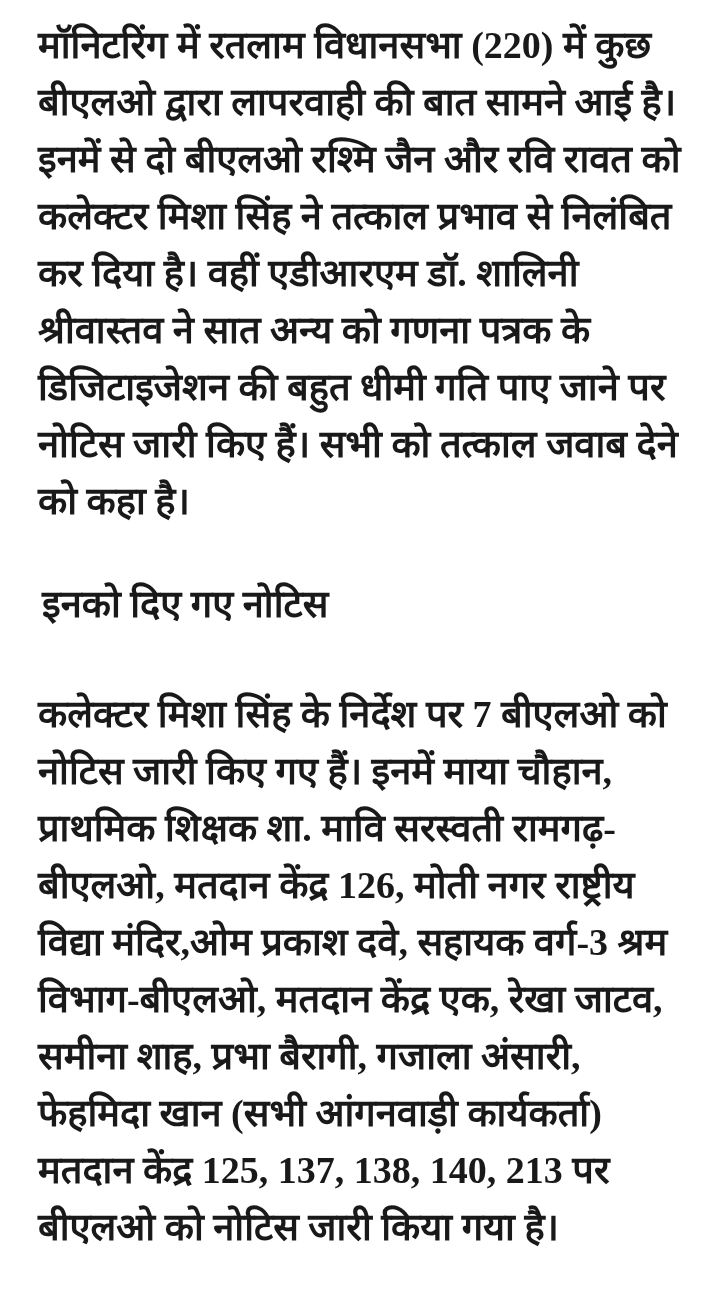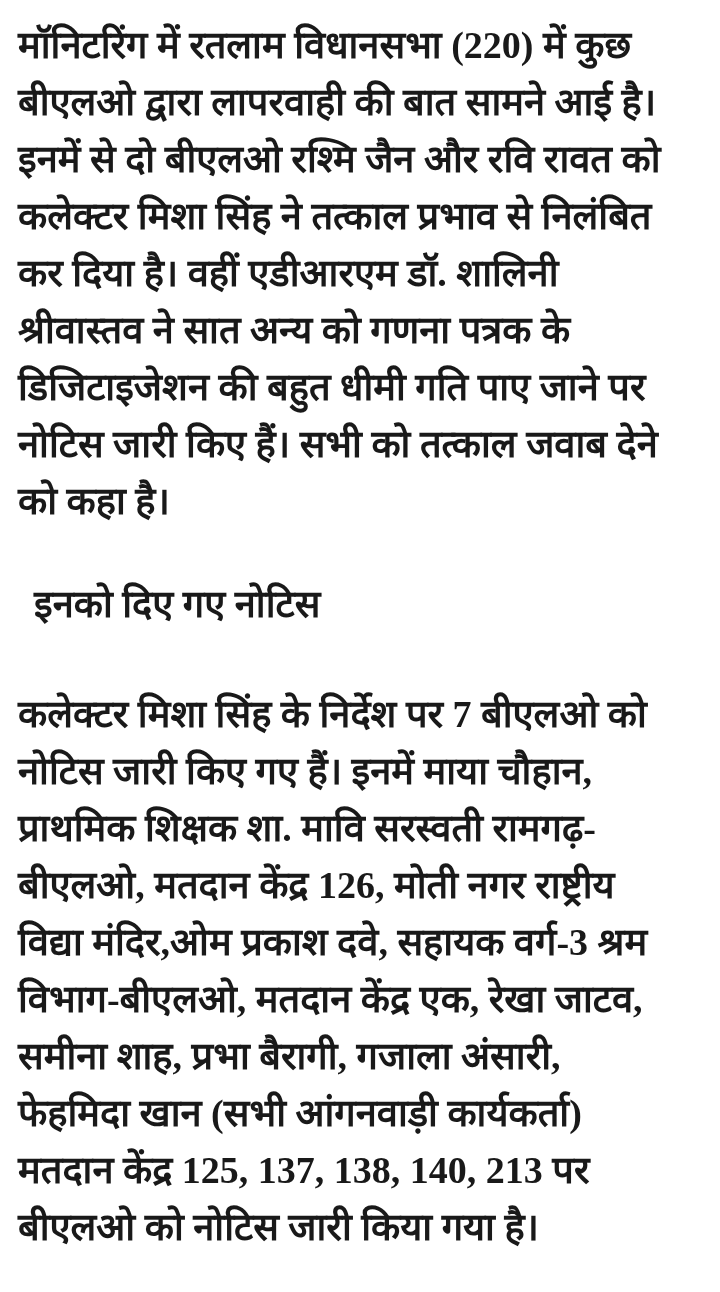--- a/index.html
+++ b/index.html
@@ -9,37 +9,37 @@
   }
   body {
     width: 720px;
     height: 1292px;
     overflow: hidden;
     font-family: "Liberation Serif", "DejaVu Serif", serif;
   }
   .article {
     box-sizing: border-box;
     width: 720px;
-    padding: 17px 36px 0 18px;
+    padding: 17px 36px 0 38px;
     color: #191919;
   }
   .article-paragraph {
     margin: 0;
     font-size: 38px;
     line-height: 57px;
     font-weight: 700;
     letter-spacing: 0px;
     white-space: pre-line;
     text-align: left;
   }
   .para-1 {
     margin-bottom: 46px;
   }
   .article-subheading {
-    margin: 0 0 53px 16px;
+    margin: 0 0 53px 4px;
     font-size: 38px;
     line-height: 57px;
     font-weight: 700;
     white-space: pre-line;
     text-align: left;
   }
 </style>
 </head>
 <body>
 

